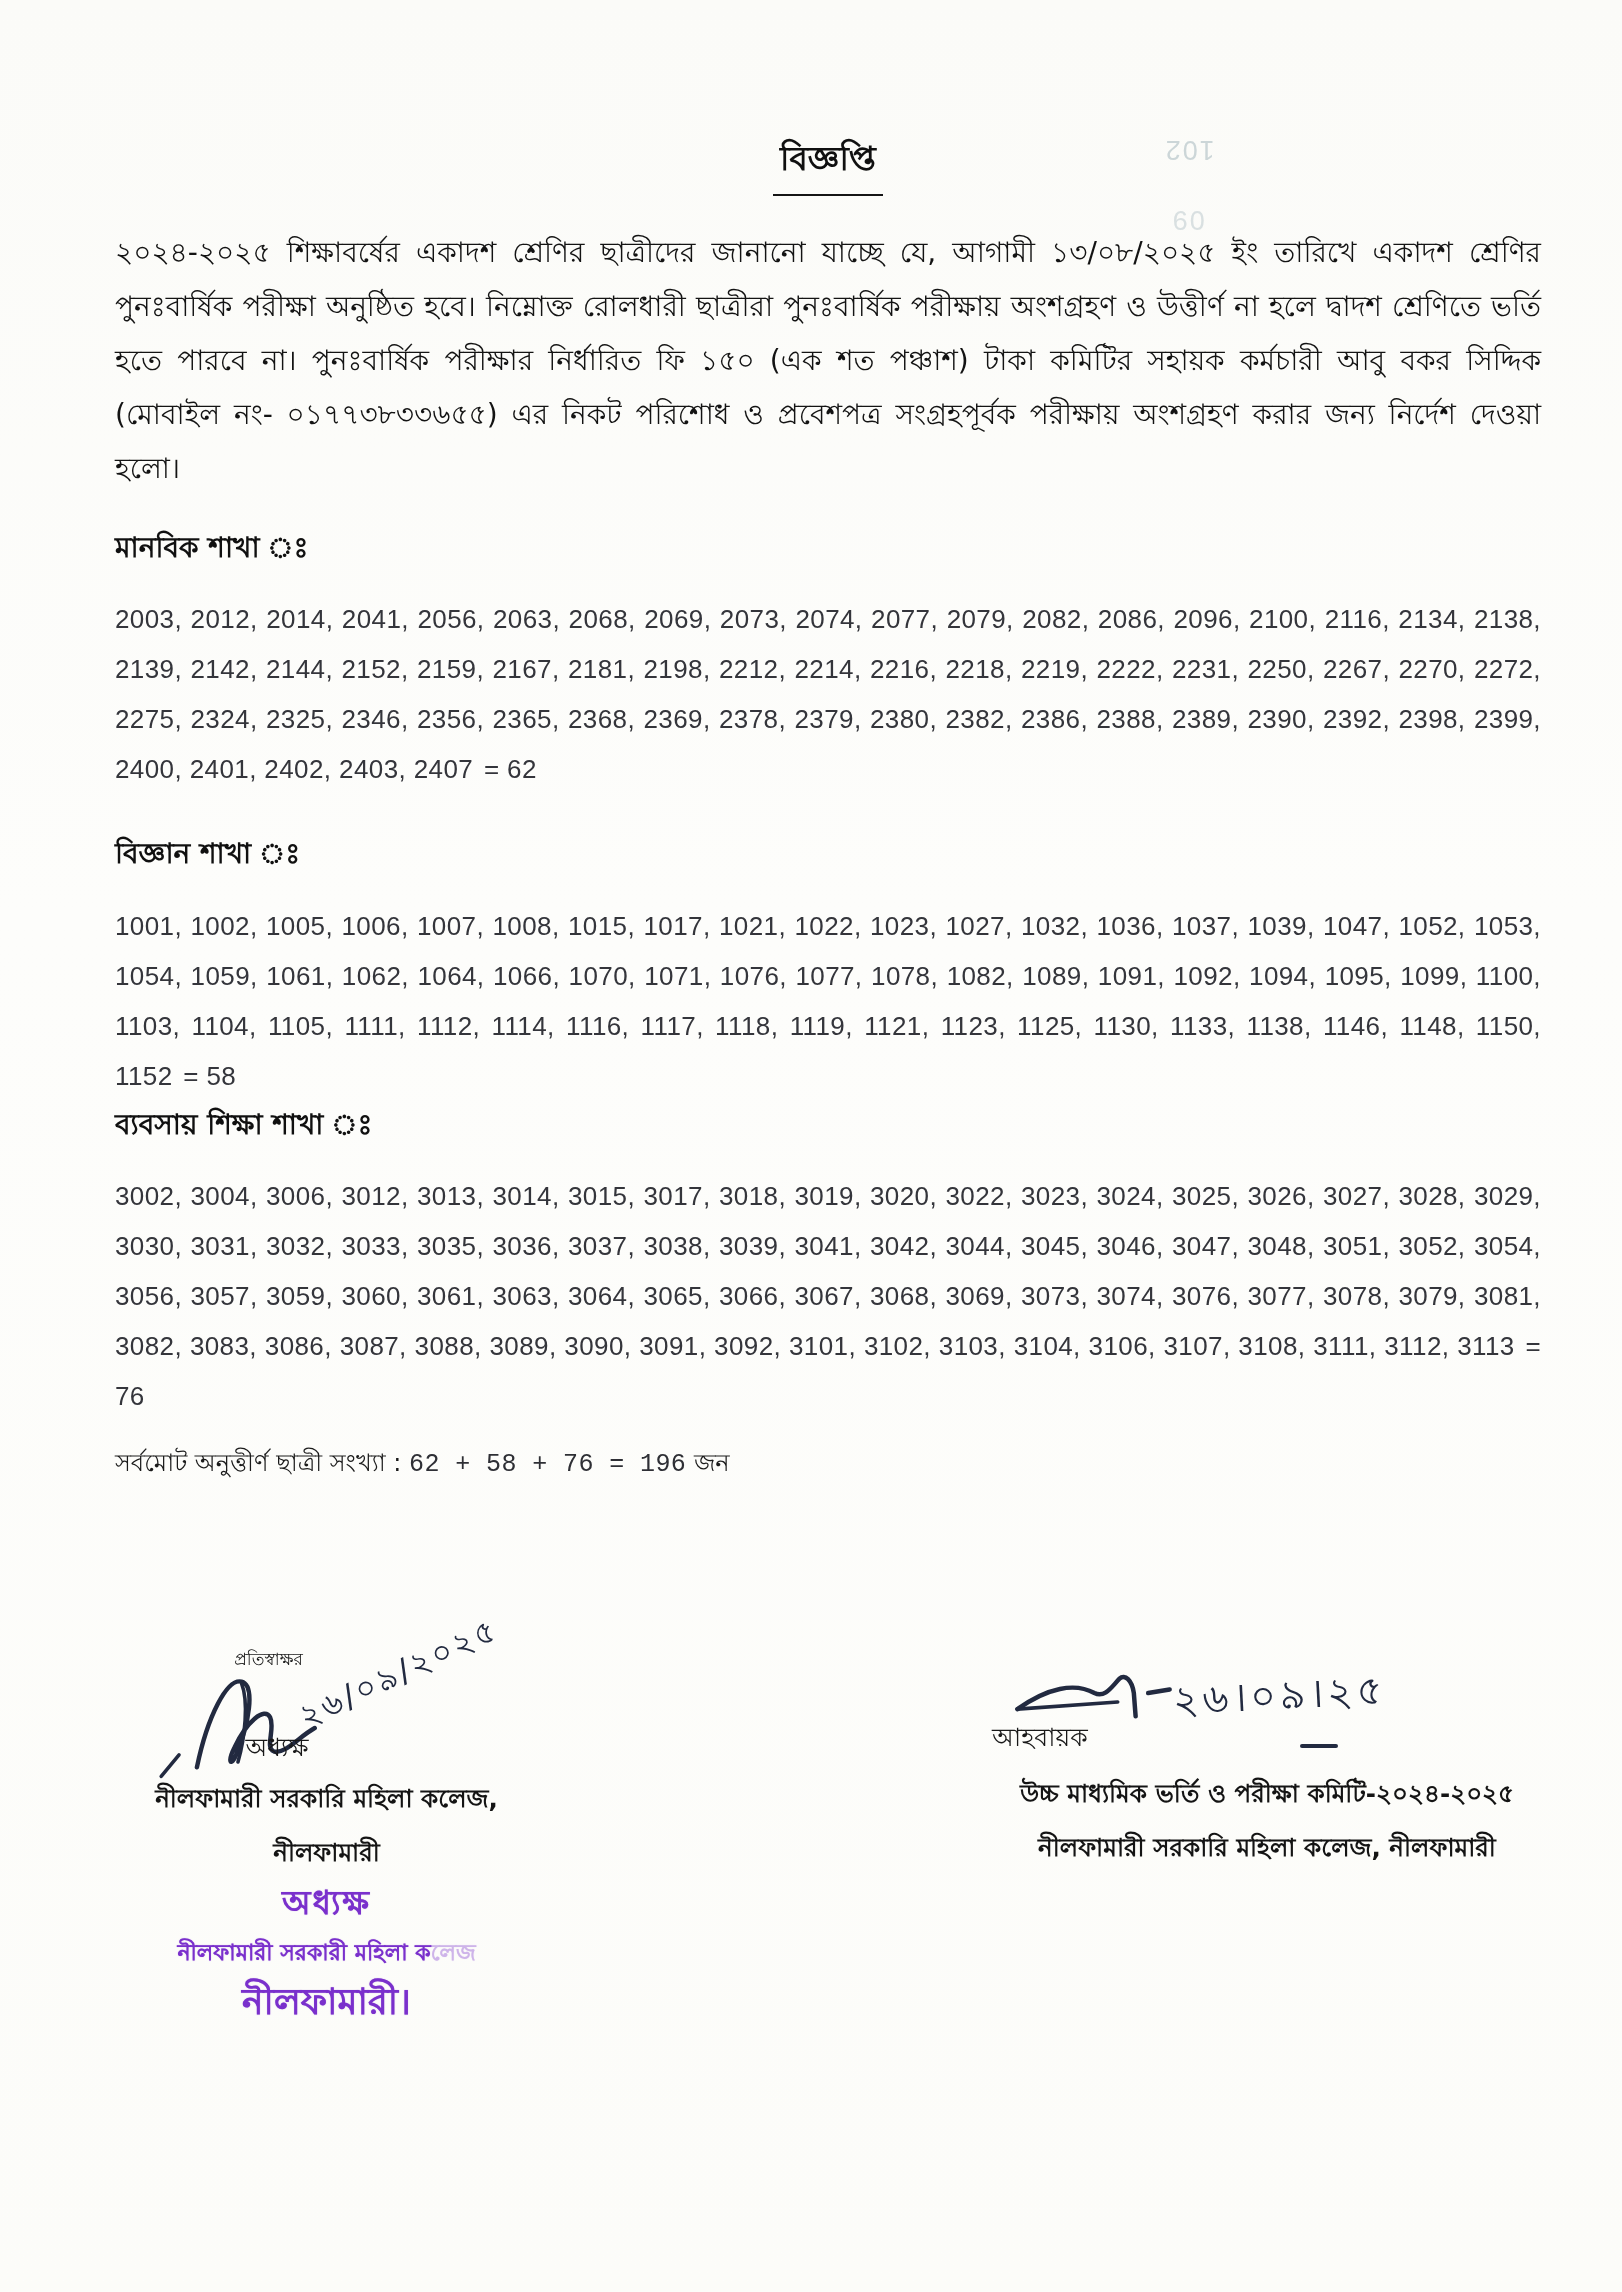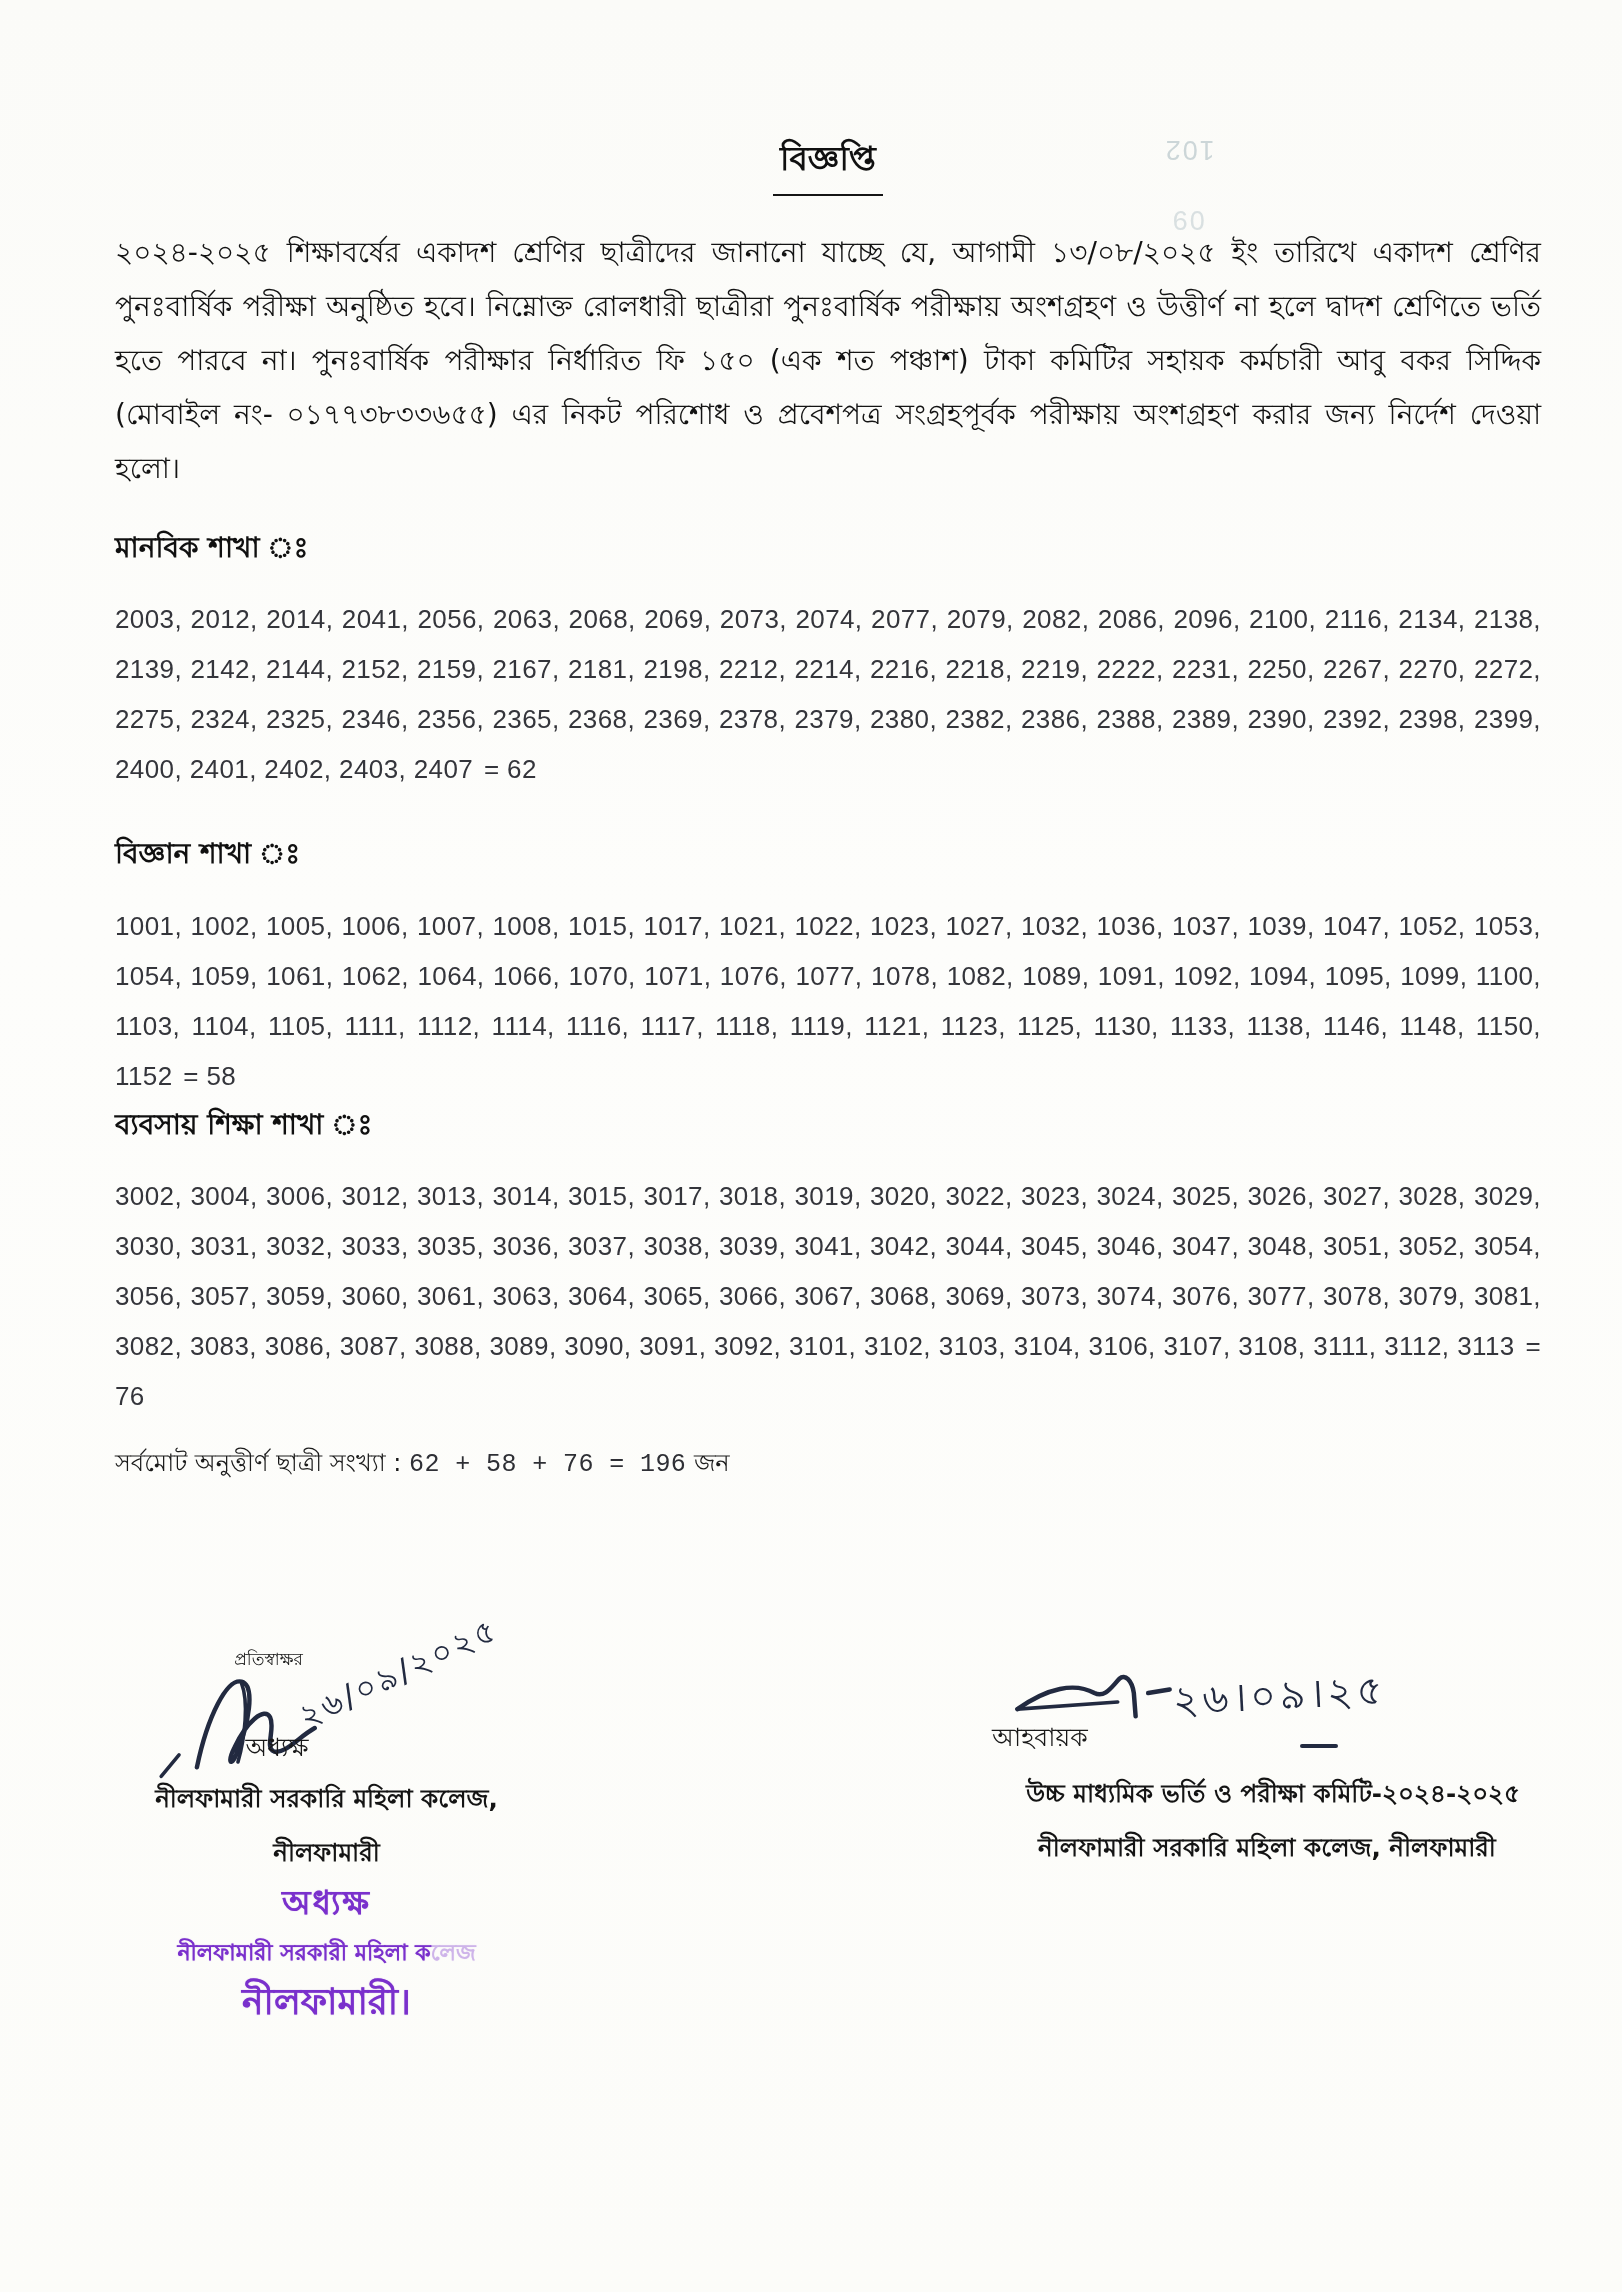--- a/index.html
+++ b/index.html
@@ -120,19 +120,19 @@
   <div class="sig-right">
     <svg class="abs" style="left:63px; top:3.6px;" width="215" height="63" viewBox="0 0 240 70">
       <path d="M6 48 C 40 24, 70 18, 92 30 C 104 36, 112 22, 120 14 C 126 8, 134 16, 136 30 L 138 56" stroke="#222a40" stroke-width="5" fill="none" stroke-linecap="round"></path>
       <path d="M6 48 L 118 40" stroke="#222a40" stroke-width="4" fill="none" stroke-linecap="round"></path>
       <path d="M152 30 L 176 26" stroke="#222a40" stroke-width="5" fill="none" stroke-linecap="round"></path>
     </svg>
     <span class="hand hand-right abs">২৬।০৯।২৫</span>
     <div class="abs underscore-mark"></div>
 
     <div class="abs sig-label" style="left:43px; top:56px; font-size:25px;">আহবায়ক</div>
-    <div class="abs org-line" style="left:6px; top:113px; width:100%;">উচ্চ মাধ্যমিক ভর্তি ও পরীক্ষা কমিটি-২০২৪-২০২৫</div>
+    <div class="abs org-line" style="left:0; top:113px; width:100%;">উচ্চ মাধ্যমিক ভর্তি ও পরীক্ষা কমিটি-২০২৪-২০২৫</div>
     <div class="abs org-line" style="left:0; top:167px; width:100%;">নীলফামারী সরকারি মহিলা কলেজ, নীলফামারী</div>
   </div>
 
 
 </div>
 
 
 </body></html>

